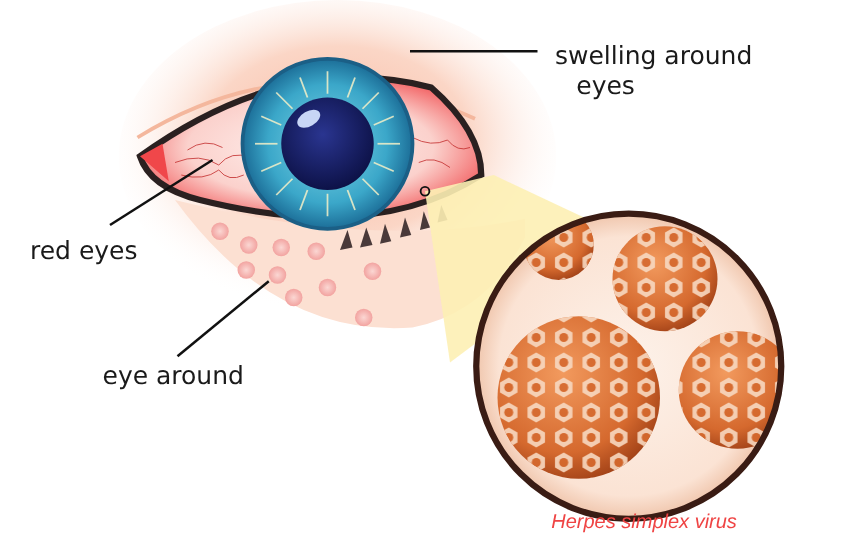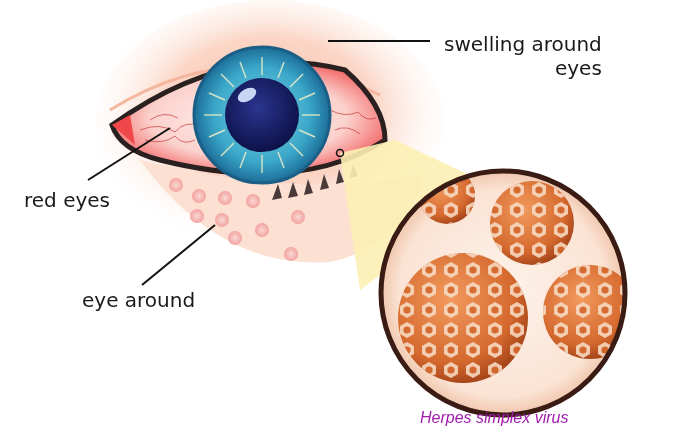--- a/index.html
+++ b/index.html
@@ -1,19 +1,19 @@
 <!DOCTYPE html>
 <html><head>
 <meta charset="utf-8">
 <style>
   html, body { margin:0; padding:0; background:#ffffff; }
   body { width:678px; height:446px; position:relative; overflow:hidden; font-family:"DejaVu Sans", sans-serif; }
   #art { position:absolute; left:0; top:0; width:678px; height:446px; }
-  .label { position:absolute; color:#1a1a1a; font-size:20px; line-height:24px; white-space:nowrap;text-align:right; }
-  .caption { position:absolute; color:#a21caf; font-family:"Liberation Sans", sans-serif; font-style:italic; font-size:16px; white-space:nowrap; }
+  .label { position:absolute; color:#1a1a1a; font-size:20px; line-height:24px; white-space:nowrap; }
+  .caption { position:absolute; color:#ef4444; font-family:"Liberation Sans", sans-serif; font-style:italic; font-size:16px; white-space:nowrap;margin-left:21px; }
 </style>
 </head>
 <body>
 
 <svg id="art" viewBox="0 0 678 446" xmlns="http://www.w3.org/2000/svg">
   <defs>
     <radialGradient id="skinGlow" cx="0.5" cy="0.45" r="0.55">
       <stop offset="0" stop-color="#f9b9a2"></stop>
       <stop offset="0.55" stop-color="#fbd6c6"></stop>
       <stop offset="1" stop-color="#ffffff" stop-opacity="0"></stop>

